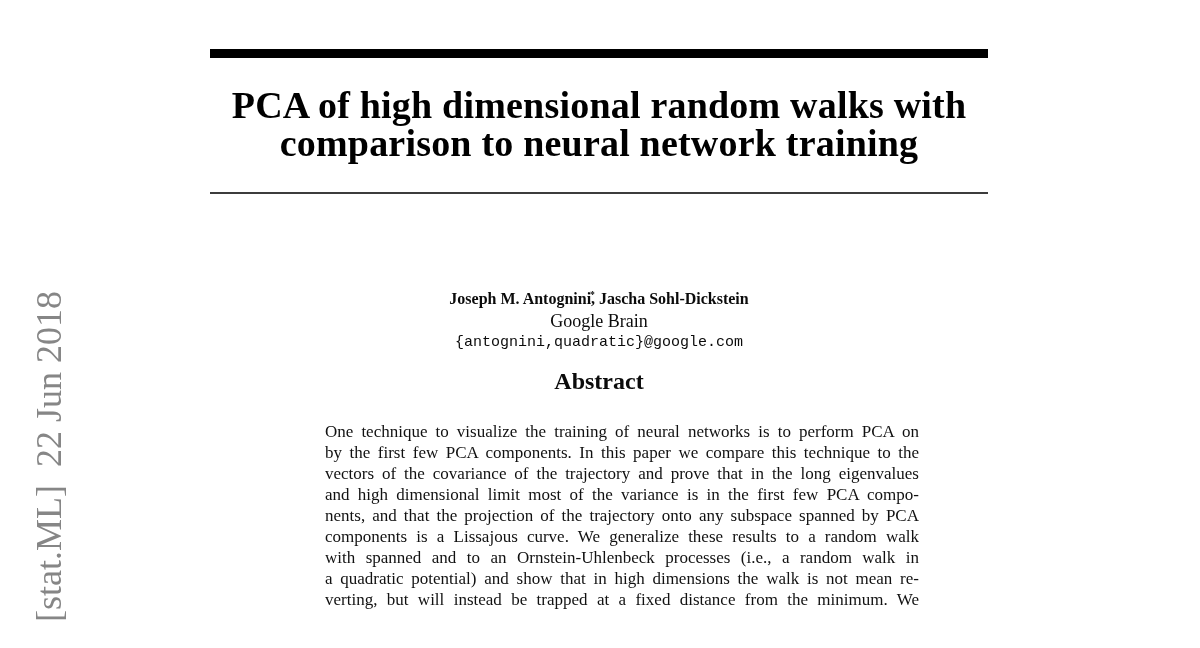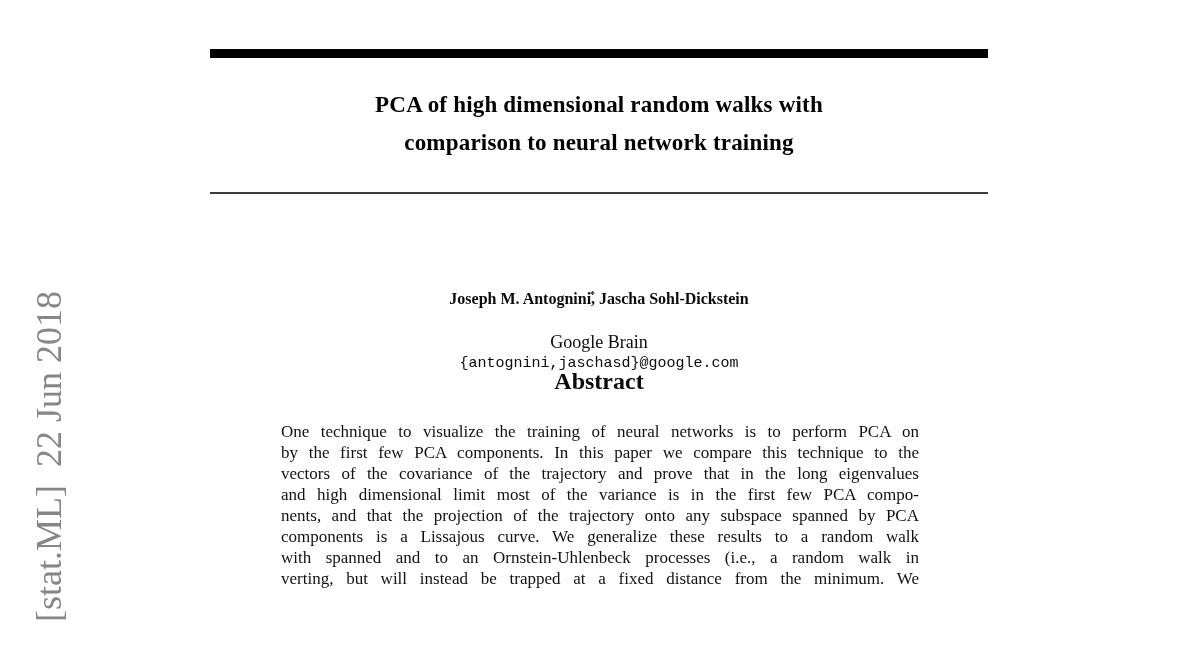--- a/index.html
+++ b/index.html
@@ -48,21 +48,21 @@
     background: #3c3c3c;
   }
 
   #title-block {
     position: absolute;
     left: 210px;
     top: 86px;
     width: 778px;
     text-align: center;
     font-weight: bold;
-    font-size: 23px;
+    font-size: 38px;
     line-height: 38px;
     letter-spacing: 0.2px;
     color: #000000;
   }
 
   #authors-block {
     position: absolute;
     left: 210px;
     top: 247px;
     width: 778px;
@@ -75,21 +75,20 @@
     margin-top: 36px;
   }
   .author-names sup {
     font-size: 60%;
     vertical-align: super;
     margin-left: -5px;
   }
   .affiliation {
     font-size: 18px;
     line-height: 22px;
-    margin-top: 21px;
   }
   .emails {
     font-family: "Liberation Mono", monospace;
     font-size: 15px;
     line-height: 21px;
   }
 
   #abstract-heading {
     position: absolute;
     left: 210px;
@@ -108,20 +107,21 @@
     font-size: 17px;
     color: #111111;
   }
   .abs-line {
     text-align: justify;
     text-align-last: justify;
     line-height: 21px;
     height: 21px;
     white-space: nowrap;
     overflow: visible;
+    margin-left: 44px;
   }
 </style>
 </head>
 <body>
 
 <div id="page">
 
   <div id="watermark">[stat.ML]  22 Jun 2018</div>
 
   <div class="rule-thick"></div>
@@ -129,29 +129,30 @@
   <div id="title-block">
     <div>PCA of high dimensional random walks with</div>
     <div>comparison to neural network training</div>
   </div>
 
   <div class="rule-thin"></div>
 
   <div id="authors-block">
     <div class="author-names"><span>Joseph M. Antognini,</span><sup>*</sup><span> Jascha Sohl-Dickstein</span></div>
     <div class="affiliation">Google Brain</div>
-    <div class="emails">{antognini,jaschasd}@google.com</div>
+    <div class="emails">{antognini,quadratic}@google.com</div>
   </div>
 
   <div id="abstract-heading">Abstract</div>
 
   <div id="abstract-body">
     <div class="abs-line">One technique to visualize the training of neural networks is to perform PCA on</div>
     <div class="abs-line">by the first few PCA components. In this paper we compare this technique to the</div>
     <div class="abs-line">vectors of the covariance of the trajectory and prove that in the long eigenvalues</div>
     <div class="abs-line">and high dimensional limit most of the variance is in the first few PCA compo-</div>
     <div class="abs-line">nents, and that the projection of the trajectory onto any subspace spanned by PCA</div>
     <div class="abs-line">components is a Lissajous curve. We generalize these results to a random walk</div>
     <div class="abs-line">with spanned and to an Ornstein-Uhlenbeck processes (i.e., a random walk in</div>
+    <div class="abs-line">a quadratic potential) and show that in high dimensions the walk is not mean re-</div>
     <div class="abs-line">verting, but will instead be trapped at a fixed distance from the minimum. We</div>
   </div>
 
 </div>
 
 </body></html>

